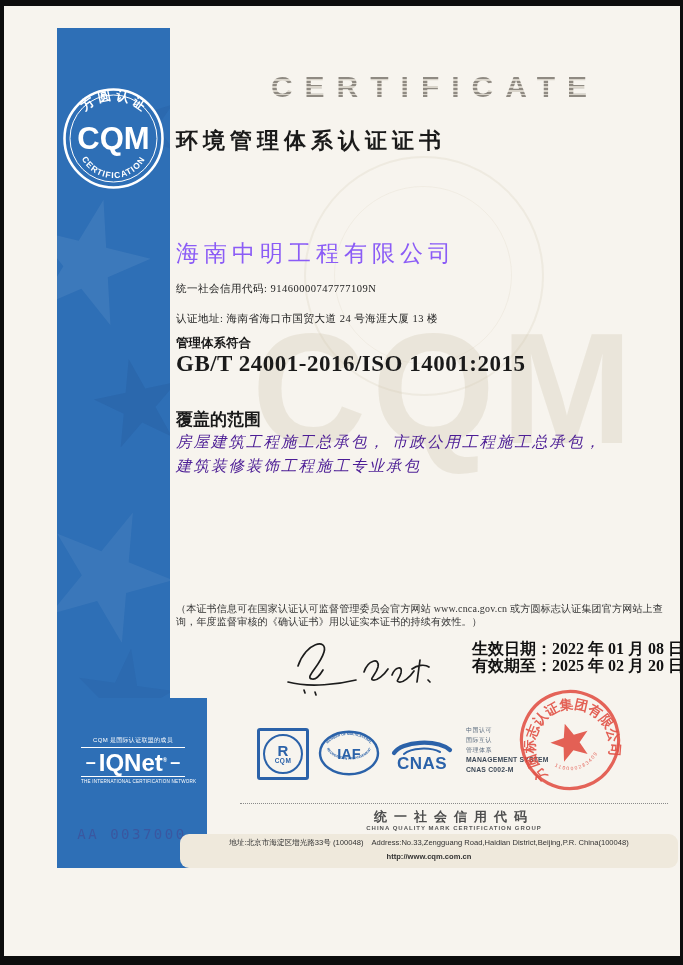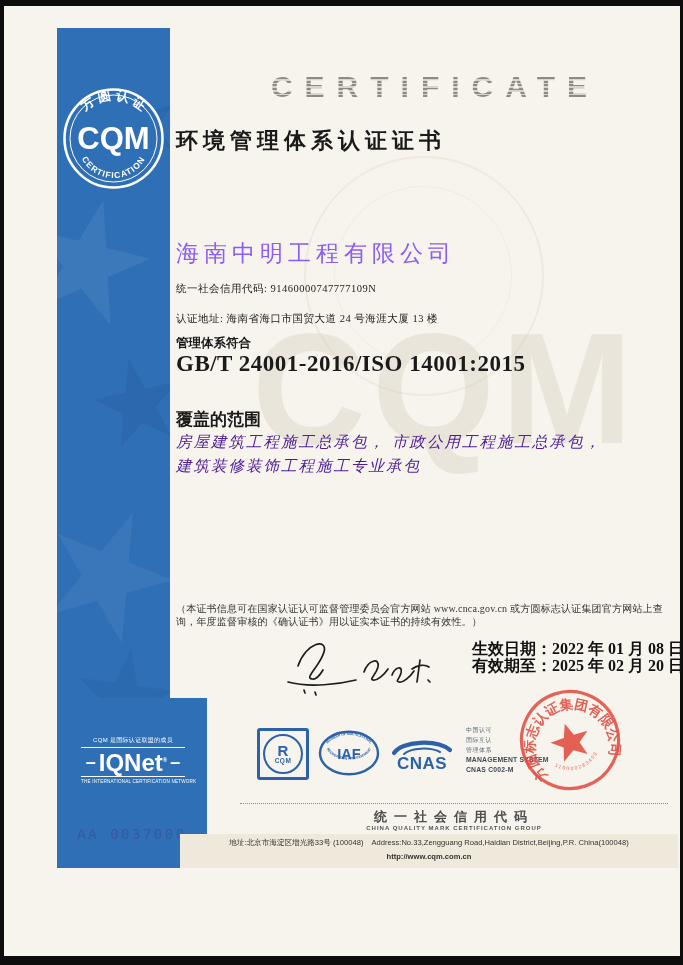--- a/index.html
+++ b/index.html
@@ -75,21 +75,21 @@
           font-size:6px;line-height:10px;letter-spacing:.5px;}
   .accred .en{font-size:6.8px;font-weight:bold;color:#3e4a58;letter-spacing:.2px;}
 
   .seal{position:absolute;left:514px;top:682px;transform:rotate(-18deg);opacity:.92;}
 
   .dotrule{position:absolute;left:236px;top:797px;width:428px;border-top:1.5px dotted #8a8a8a;}
   .org-cn{position:absolute;left:236px;top:802px;width:428px;text-align:center;
           font-family:"Liberation Sans",sans-serif;font-weight:bold;font-size:13px;letter-spacing:7px;color:#4d4d4d;}
   .org-en{position:absolute;left:236px;top:819px;width:428px;text-align:center;
           font-family:"Liberation Sans",sans-serif;font-weight:bold;font-size:6px;letter-spacing:1px;color:#555;}
-  .addr-strip{position:absolute;left:176px;top:828px;right:2px;height:34px;background:#efe9dc;}
+  .addr-strip{position:absolute;left:176px;top:828px;right:2px;height:34px;background:#efe9dc;border-radius:9px;}
   .addr-line{position:absolute;left:0;top:4px;width:100%;text-align:center;
           font-family:"Liberation Sans",sans-serif;font-size:7.6px;color:#333;white-space:nowrap;}
   .addr-line .cn{margin-right:8px;}
   .site{position:absolute;left:0;top:18px;width:100%;text-align:center;
         font-family:"Liberation Sans",sans-serif;font-size:7.6px;font-weight:bold;color:#333;}
 </style>
 </head>
 <body>
 
 <div class="page">

